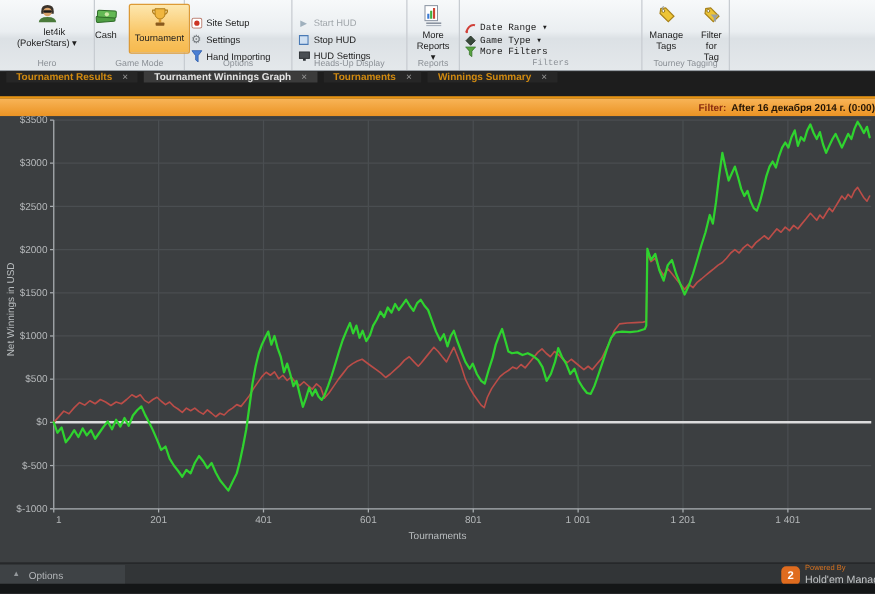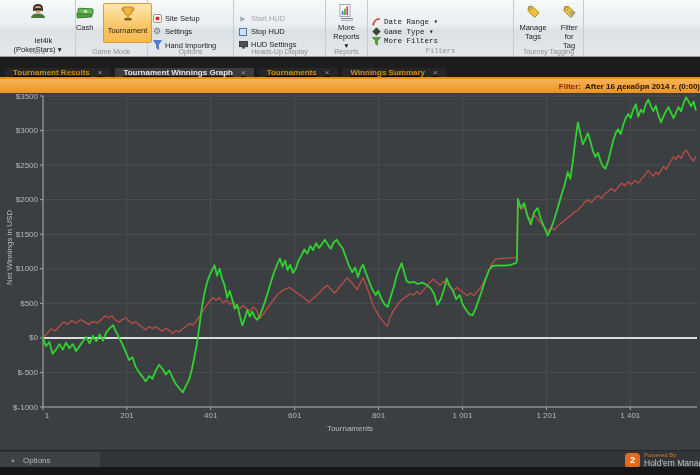--- a/index.html
+++ b/index.html
@@ -10,35 +10,35 @@
           background:linear-gradient(#f7f9fa 0%,#eaeef1 45%,#dce1e5 55%,#e4e8eb 100%);
           border-bottom:1px solid #969ca2;display:flex;}
   .rgroup{position:relative;height:100%;border-right:1px solid #c7ccd1;box-sizing:border-box;
           padding:3px 4px 10px 4px;display:flex;gap:4px;}
   .rgroup-label{position:absolute;bottom:1px;left:0;right:0;text-align:center;font-size:7px;color:#8b9096;}
   .rrow{display:flex;align-items:center;gap:3px;font-size:7.5px;color:#1d1d1d;height:12.5px;white-space:nowrap;cursor:default;}
   .rrow.disabled{color:#a0a6ab;}
   .ic{display:inline-flex;align-items:center;justify-content:center;width:10px;}
   .col{display:flex;flex-direction:column;justify-content:space-between;padding-top:14px;}
   .hero-btn{display:flex;flex-direction:column;align-items:center;width:68px;font-size:7.5px;color:#1d1d1d;}
-  .hero-btn .nm{margin-top:16px;padding-left:12px;}
+  .hero-btn .nm{margin-top:1px;padding-left:12px;}
   .gm-btn{display:flex;flex-direction:column;align-items:center;justify-content:flex-start;
           font-size:7.5px;color:#1d1d1d;padding:2px 4px 0;border:1px solid transparent;border-radius:2px;height:36px;}
   .gm-btn.active{background:linear-gradient(#fde7ae,#f9c565 60%,#f6b94e);border:1px solid #dd9a36;}
   .gm-btn svg{margin-bottom:2px;}
   .stack-btn{display:flex;flex-direction:column;align-items:center;font-size:7.5px;color:#1d1d1d;
              padding:1px 3px 0;text-align:center;line-height:1.2;}
   .gear{font-size:9px;color:#6e7478;line-height:9px;}
   .refresh{font-size:9px;color:#3a7fc0;font-weight:bold;line-height:9px;}
   .play{font-size:7px;color:#9fb0bd;}
   .xcirc{width:8px;height:8px;border-radius:50%;background:#cc3524;color:#fff;font-size:7px;
          line-height:8px;text-align:center;font-weight:bold;}
   
   .tabbar{position:absolute;top:57px;left:0;width:700px;height:20px;background:#1d1d1d;
-          display:flex;align-items:flex-end;text-decoration:underline;}
+          display:flex;align-items:flex-start;}
   .tab{display:flex;align-items:center;margin-left:5px;padding:0 8px;background:#262626;
        font-size:8px;color:#d18a10;font-weight:bold;white-space:nowrap;}
   .tab.active{background:#3b3b3b;color:#e4e4e4;}
   .tab-close{margin-left:8px;color:#9a9a9a;font-weight:normal;font-size:8px;}
   .tab-underline{position:absolute;top:77px;left:0;width:700px;height:2px;background:#e8930f;}
   
   .filterbar{position:absolute;top:79px;left:0;width:700px;height:14px;
              background:linear-gradient(#f8b457,#eb9323);display:flex;align-items:center;
              font-size:8px;font-weight:bold;padding-left:0;box-sizing:border-box;justify-content:flex-end;}
   .filter-label{color:#8a2c0e;margin-right:4px;}

